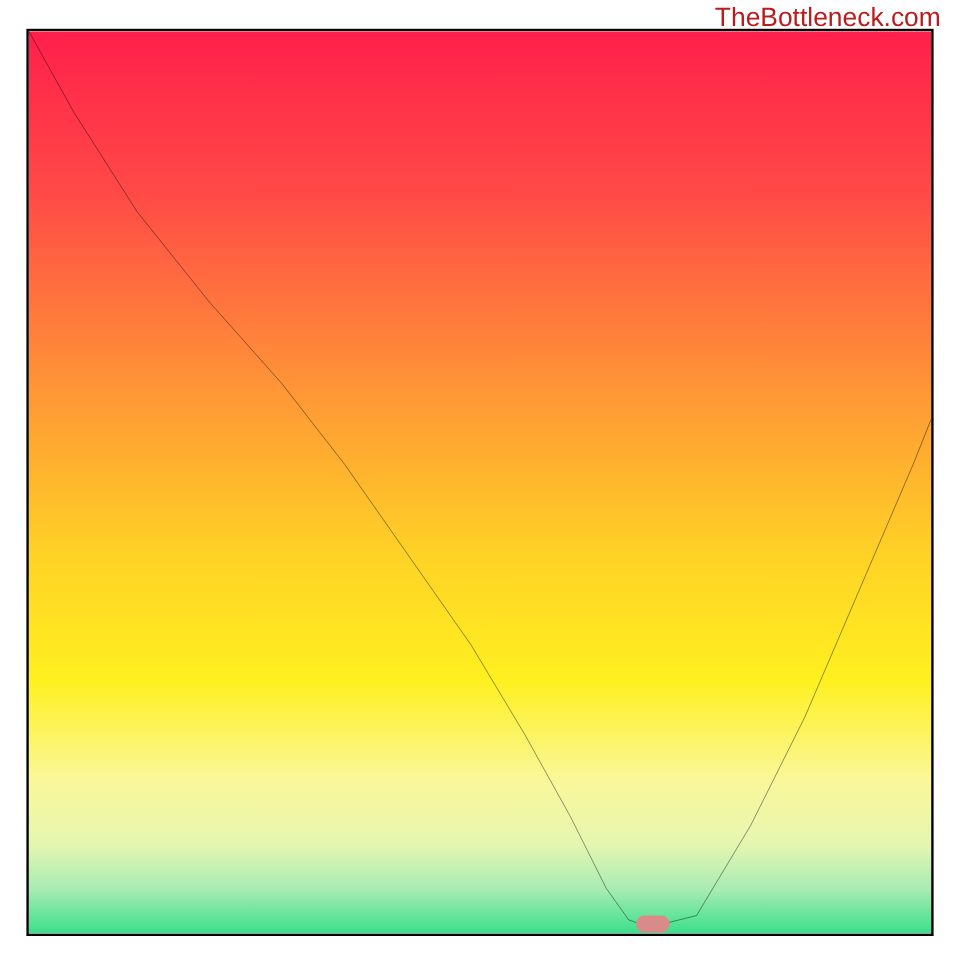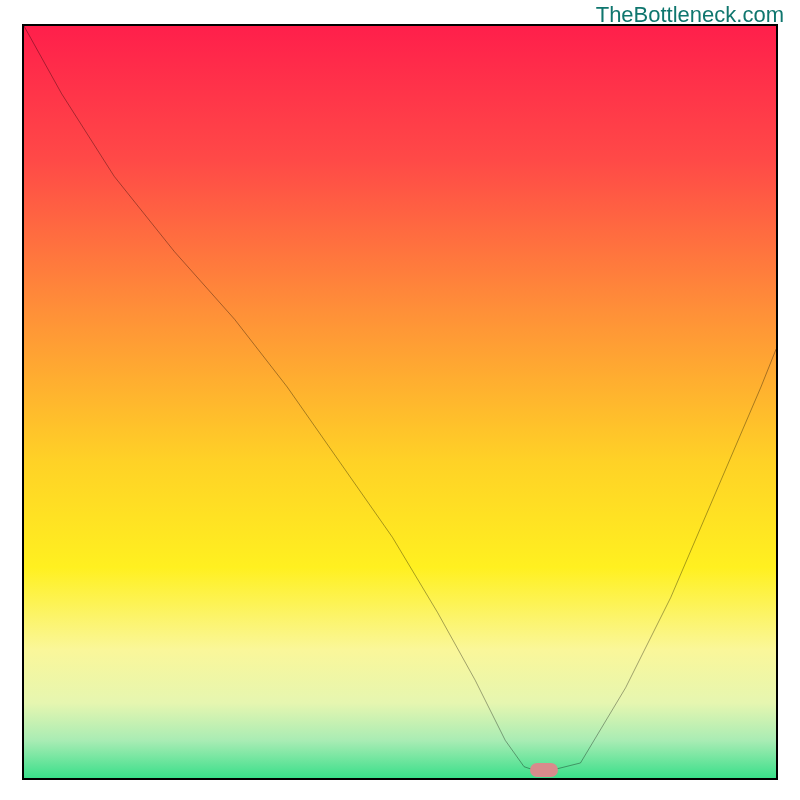--- a/index.html
+++ b/index.html
@@ -15,21 +15,21 @@
     position: relative;
     width: 800px;
     height: 800px;
   }
   .watermark {
     position: absolute;
     top: 2px;
     right: 16px;
     font-size: 22px;
     font-weight: 400;
-    color: #0f766e;
+    color: #b91c1c;
     letter-spacing: 0;
     z-index: 5;
   }
   .plot-area {
     position: absolute;
     left: 22px;
     top: 24px;
     width: 756px;
     height: 756px;
     border: 2px solid #000000;

